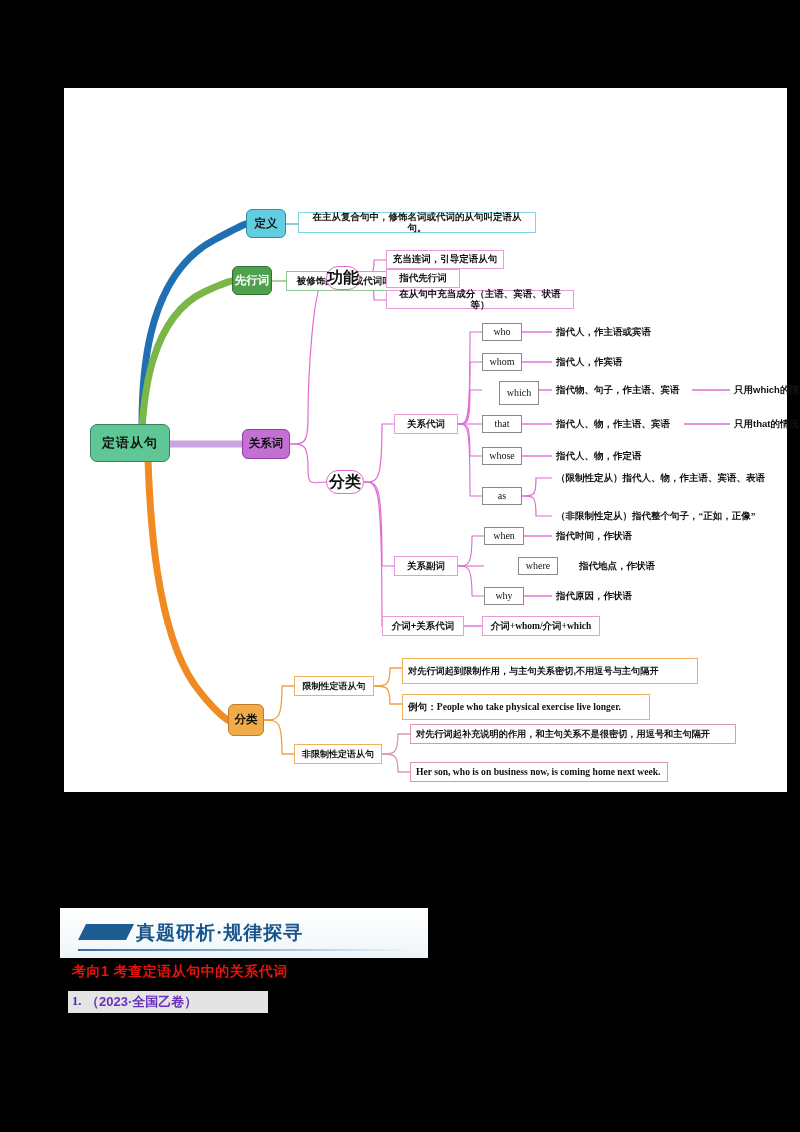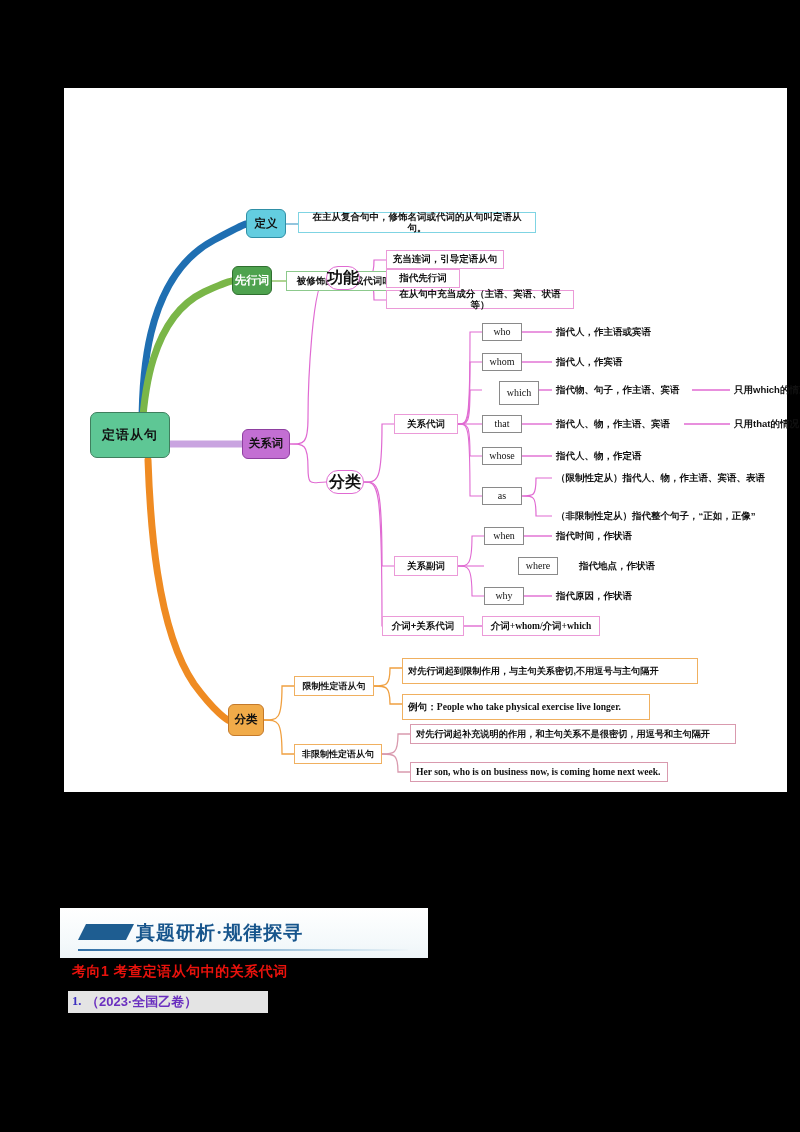--- a/index.html
+++ b/index.html
@@ -126,21 +126,21 @@
     <path d="M200 632 C214 632 218 632 218 598 L230 598" stroke="#f0a040" stroke-width="1.3" fill="none"></path>
     <path d="M200 632 C214 632 218 632 218 666 L230 666" stroke="#f0a040" stroke-width="1.3" fill="none"></path>
 
     <path d="M310 598 C322 598 326 598 326 580 L338 580" stroke="#f0a040" stroke-width="1.3" fill="none"></path>
     <path d="M310 598 C322 598 326 598 326 616 L338 616" stroke="#f0a040" stroke-width="1.3" fill="none"></path>
 
     <path d="M318 666 C330 666 334 666 334 646 L346 646" stroke="#d99aae" stroke-width="1.3" fill="none"></path>
     <path d="M318 666 C330 666 334 666 334 684 L346 684" stroke="#d99aae" stroke-width="1.3" fill="none"></path>
   </svg>
 
-  <div class="node n-center" style="left:26px;top:324px;width:80px;height:46px;">
+  <div class="node n-center" style="left:26px;top:336px;width:80px;height:38px;">
     <span>定语从句</span>
   </div>
 
   <div class="node n-l1 c-def" style="left:182px;top:121px;width:40px;height:29px;">
     <span>定义</span>
   </div>
   <div class="node n-cyan" style="left:234px;top:124px;width:238px;height:21px;">
     <span>在主从复合句中，修饰名词或代词的从句叫定语从句。</span>
   </div>
 

